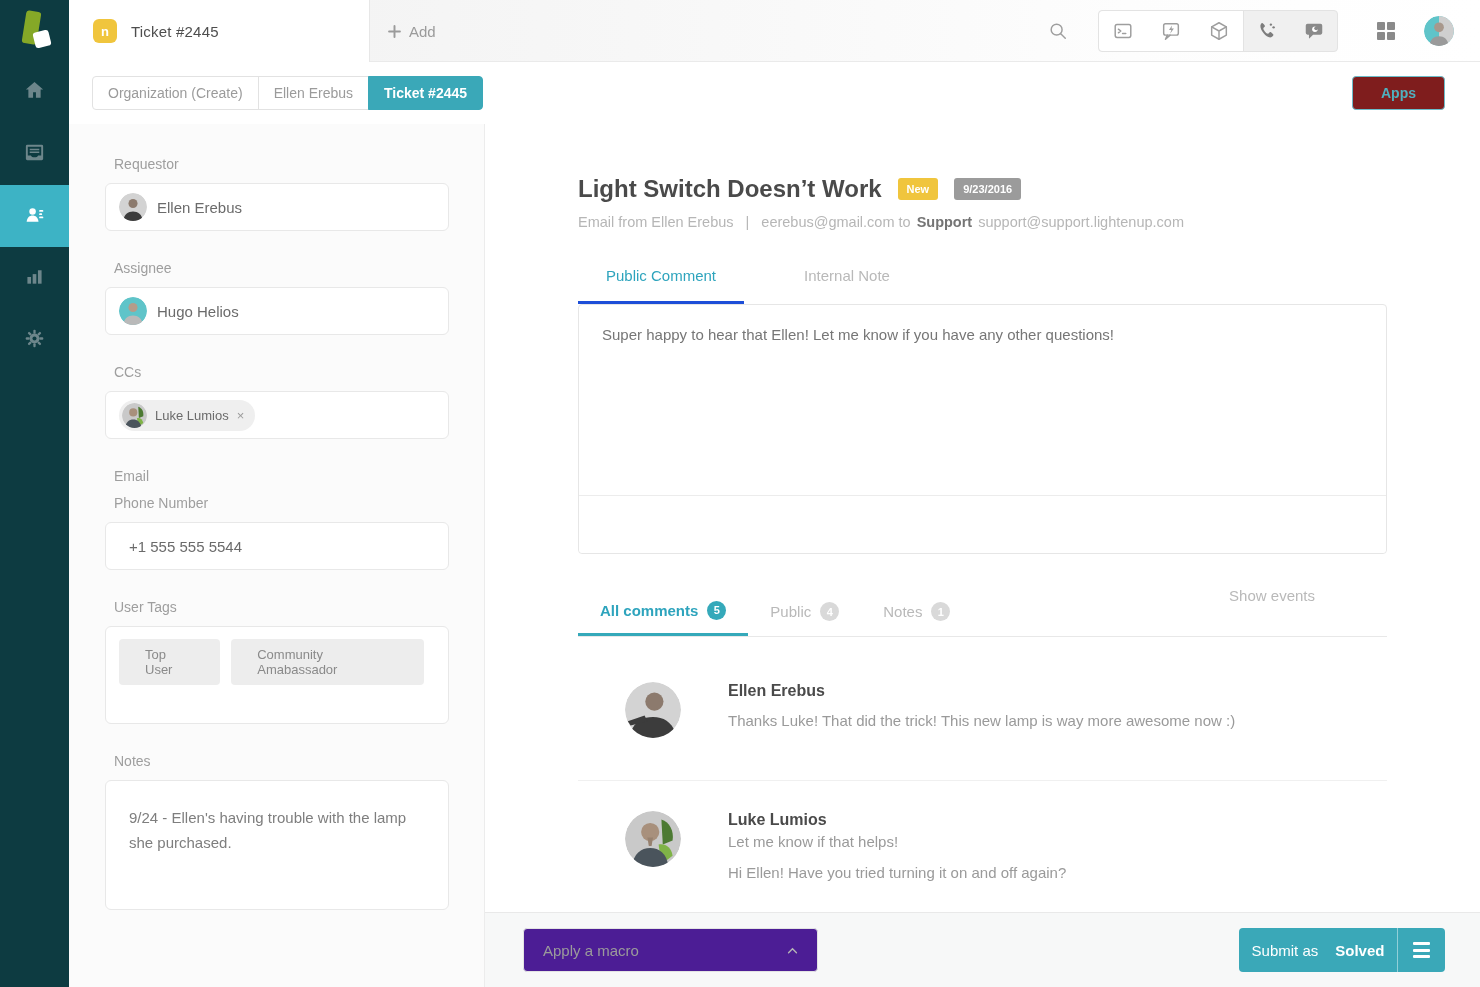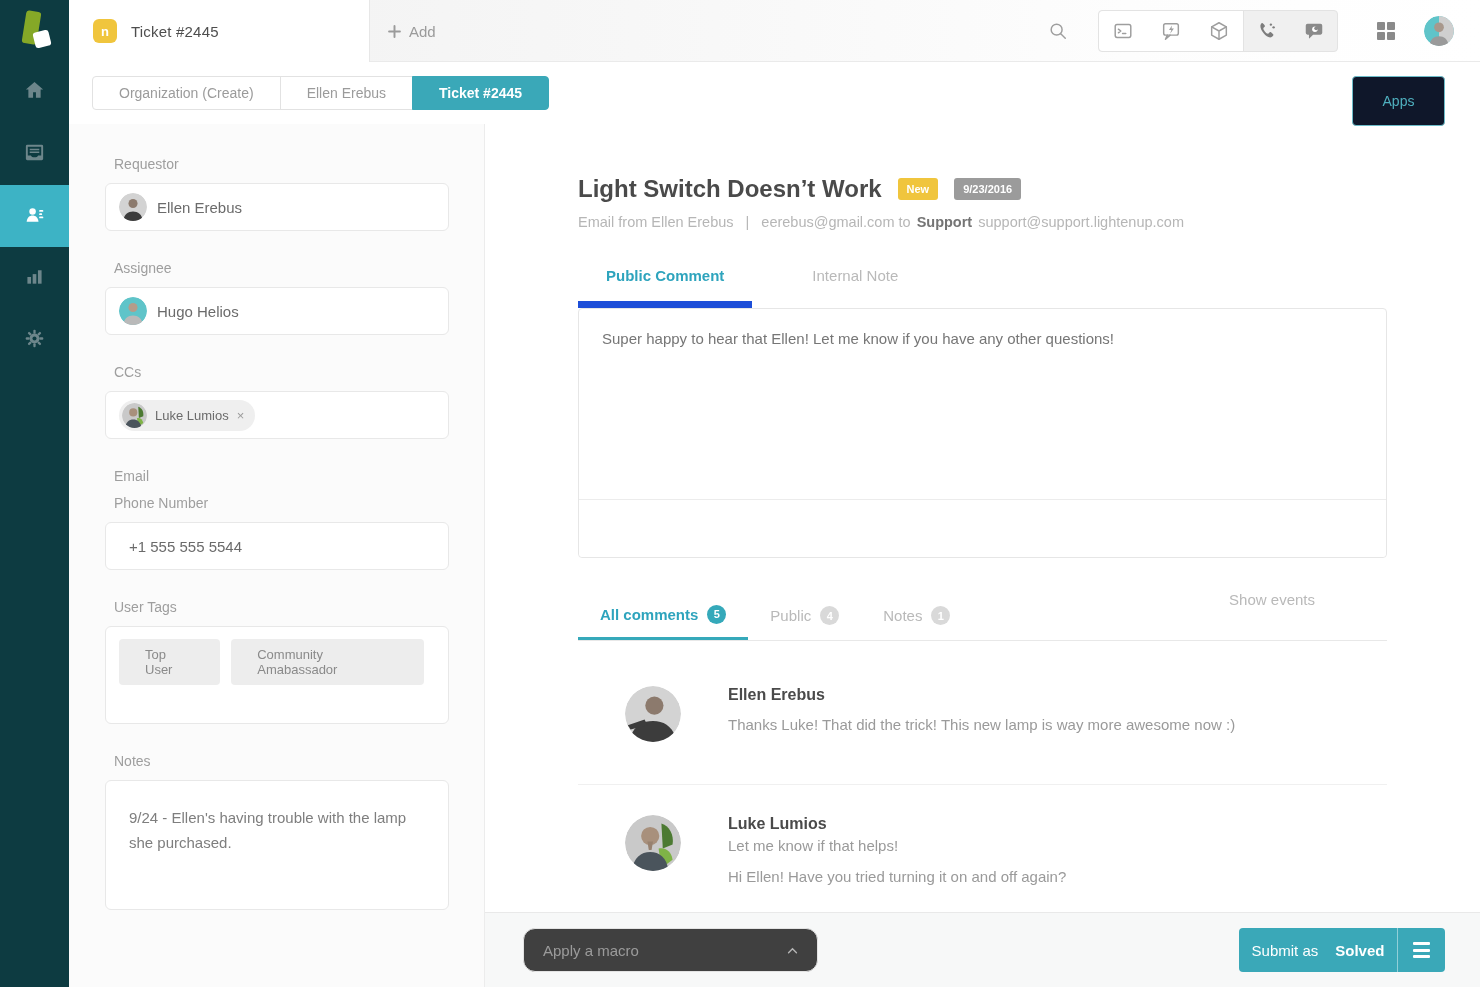--- a/index.html
+++ b/index.html
@@ -30,24 +30,24 @@
   .icon-group { width:240px; height:42px; background:#f0f0f0; border:1px solid #e3e3e3; border-radius:4px; display:flex; overflow:hidden; }
   .icon-cell { width:48px; height:100%; display:flex; align-items:center; justify-content:center; cursor:pointer; }
   .icon-white-seg { display:flex; background:#fff; border-right:1px solid #e3e3e3; border-radius:4px 0 0 4px; }
   .icon-group svg { width:22px; height:22px; }
   .grid-btn { margin-left:38px; cursor:pointer; display:flex; }
   .top-avatar { width:30px; height:30px; border-radius:50%; overflow:hidden; margin-left:28px; margin-right:26px; cursor:pointer; }
 
   
   .crumb-row { position:absolute; left:69px; top:62px; right:0; height:62px; background:#fff; z-index:10; }
   .crumb-tabs { position:absolute; left:23px; top:14px; display:flex; }
-  .crumb { height:34px; display:flex; align-items:center; justify-content:center; padding:0 26px; border:1px solid #e2e2e2; background:#fff; color:#9b9b9b; font-size:14px; cursor:pointer; margin-left:-1px; }
+  .crumb { height:34px; display:flex; align-items:center; justify-content:center; padding:0 15px; border:1px solid #e2e2e2; background:#fff; color:#9b9b9b; font-size:14px; cursor:pointer; margin-left:-1px; }
   .crumb:first-child { border-radius:4px 0 0 4px; margin-left:0; }
   .crumb.active { background:#3aa8b8; border-color:#3aa8b8; color:#fff; font-weight:bold; border-radius:0 4px 4px 0; }
-  .apps-btn { position:absolute; right:35px; top:14px; width:93px; height:50px; border:1px solid #6cbcc9; border-radius:4px; color:#4fb0bf; font-size:14px; display:flex; align-items:center; justify-content:center; background:#0f172a; cursor:pointer; }
+  .apps-btn { position:absolute; right:35px; top:14px; width:93px; height:34px; border:1px solid #6cbcc9; border-radius:4px; color:#4fb0bf; font-size:14px; display:flex; align-items:center; justify-content:center; background:#7f1d1d; cursor:pointer;font-weight:bold; }
 
   
   .panel { position:absolute; left:69px; top:124px; width:416px; bottom:0; background:#fbfbfb; border-right:1px solid #ececec; padding:32px 35px 0 36px; overflow:hidden; z-index:5; }
   .fld-label { font-size:14px; color:#9e9e9e; margin:0 0 11px 9px; }
   .fld-box { background:#fff; border:1px solid #e8e8e8; border-radius:6px; height:48px; display:flex; align-items:center; padding:0 13px; margin-bottom:29px; }
   .fld-box.tall { height:98px; align-items:flex-start; padding-top:12px; }
   .fld-box.notes-box { height:130px; align-items:flex-start; padding-top:20px; margin-bottom:0; }
   .fld-value { font-size:15px; color:#6b6b6b; margin-left:10px; }
   .fld-value.plain { margin-left:10px; }
   .mini-avatar { width:28px; height:28px; border-radius:50%; overflow:hidden; flex:none; }
@@ -64,42 +64,42 @@
   .ticket-title { font-size:24px; color:#4a4a4a; font-weight:600; }
   .badge { color:#fff; font-size:11px; font-weight:bold; border-radius:3px; padding:5px 9px; }
   .badge.new { background:#f0c53d; }
   .badge.date { background:#9b9b9b; }
   .meta-row { margin-top:11px; font-size:14.5px; color:#b6b6b6; display:flex; gap:6px; }
   .meta-row .sep { margin:0 6px; }
   .meta-row .team { color:#757575; font-weight:bold; }
 
   .composer-tabs { margin-top:37px; display:flex; }
   .ctab { padding:0 28px 17px 28px; font-size:15px; cursor:pointer; }
-  .ctab.active { color:#2ea4bd; font-weight:bold; border-bottom:7px solid #1d4ed8; }
+  .ctab.active { color:#2ea4bd; font-weight:normal; border-bottom:3px solid #1d4ed8; }
   .ctab.idle { color:#b9b9b9; margin-left:32px; }
   .composer-box { border:1px solid #e6e6e6; border-radius:4px; height:250px; position:relative; }
   .composer-body { padding:21px 23px; font-size:15px; color:#767676; height:158px; outline:none; }
   .composer-foot { position:absolute; left:0; right:0; bottom:0; height:58px; border-top:1px solid #ececec; border-radius:0 0 4px 4px; background:#fff; }
 
   .comments-nav { margin-top:33px; display:flex; align-items:flex-start; border-bottom:1px solid #e8e8e8; height:50px; }
   .cnav-tab { display:flex; align-items:center; gap:9px; padding:0 22px; height:100%; font-size:15px; color:#b9b9b9; cursor:pointer; }
   .cnav-tab.active { color:#2ea4bd; font-weight:bold; border-bottom:3px solid #35a9ba; }
   .count-badge { width:19px; height:19px; border-radius:50%; background:#d9d9d9; color:#fff; font-size:11px; font-weight:bold; display:flex; align-items:center; justify-content:center; }
   .cnav-tab.active .count-badge { background:#35a9ba; }
   .show-events { margin-left:auto; margin-right:72px; font-size:15px; color:#b9b9b9; cursor:pointer; }
 
   .comment { display:flex; gap:47px; padding:45px 0 0 47px; }
   .comment-avatar { width:56px; height:56px; border-radius:50%; overflow:hidden; flex:none; }
   .comment-author { font-size:16px; font-weight:bold; color:#4a4a4a; }
   .comment-line { font-size:15px; color:#9a9a9a; margin-top:9px; line-height:24px; }
   .comment-divider { border-top:1px solid #f0f0f0; margin-top:42px; }
 
   
   .footbar { position:absolute; left:485px; right:0; bottom:0; height:75px; background:#f7f8f8; border-top:1px solid #e9e9e9; z-index:6; }
-  .macro-select { position:absolute; left:38px; top:15px; width:295px; height:44px; background:#404040; border:1px solid #e3e3e3; border-radius:12px; display:flex; align-items:center; padding:0 19px; cursor:pointer; }
+  .macro-select { position:absolute; left:38px; top:15px; width:295px; height:44px; background:#4c1d95; border:1px solid #e3e3e3; border-radius:4px; display:flex; align-items:center; padding:0 19px; cursor:pointer; }
   .macro-select .ph { font-size:15px; color:#9b9b9b; }
   .macro-select svg { margin-left:auto; width:11px; height:7px; }
   .submit-btn { position:absolute; right:35px; top:15px; width:206px; height:44px; background:#3aa8b8; border-radius:4px; display:flex; color:#fff; cursor:pointer; }
   .submit-label { flex:1; display:flex; align-items:center; justify-content:center; gap:17px; font-size:15px; }
   .submit-label b { font-weight:bold; }
   .submit-menu { width:48px; border-left:1px solid rgba(255,255,255,.45); display:flex; flex-direction:column; align-items:center; justify-content:center; gap:3.5px; }
   .submit-menu i { display:block; width:17px; height:3px; background:#fff; border-radius:1px; }
 
   svg .st { stroke:#9e9e9e; stroke-width:1.6; fill:none; stroke-linecap:round; stroke-linejoin:round; }
 </style>

